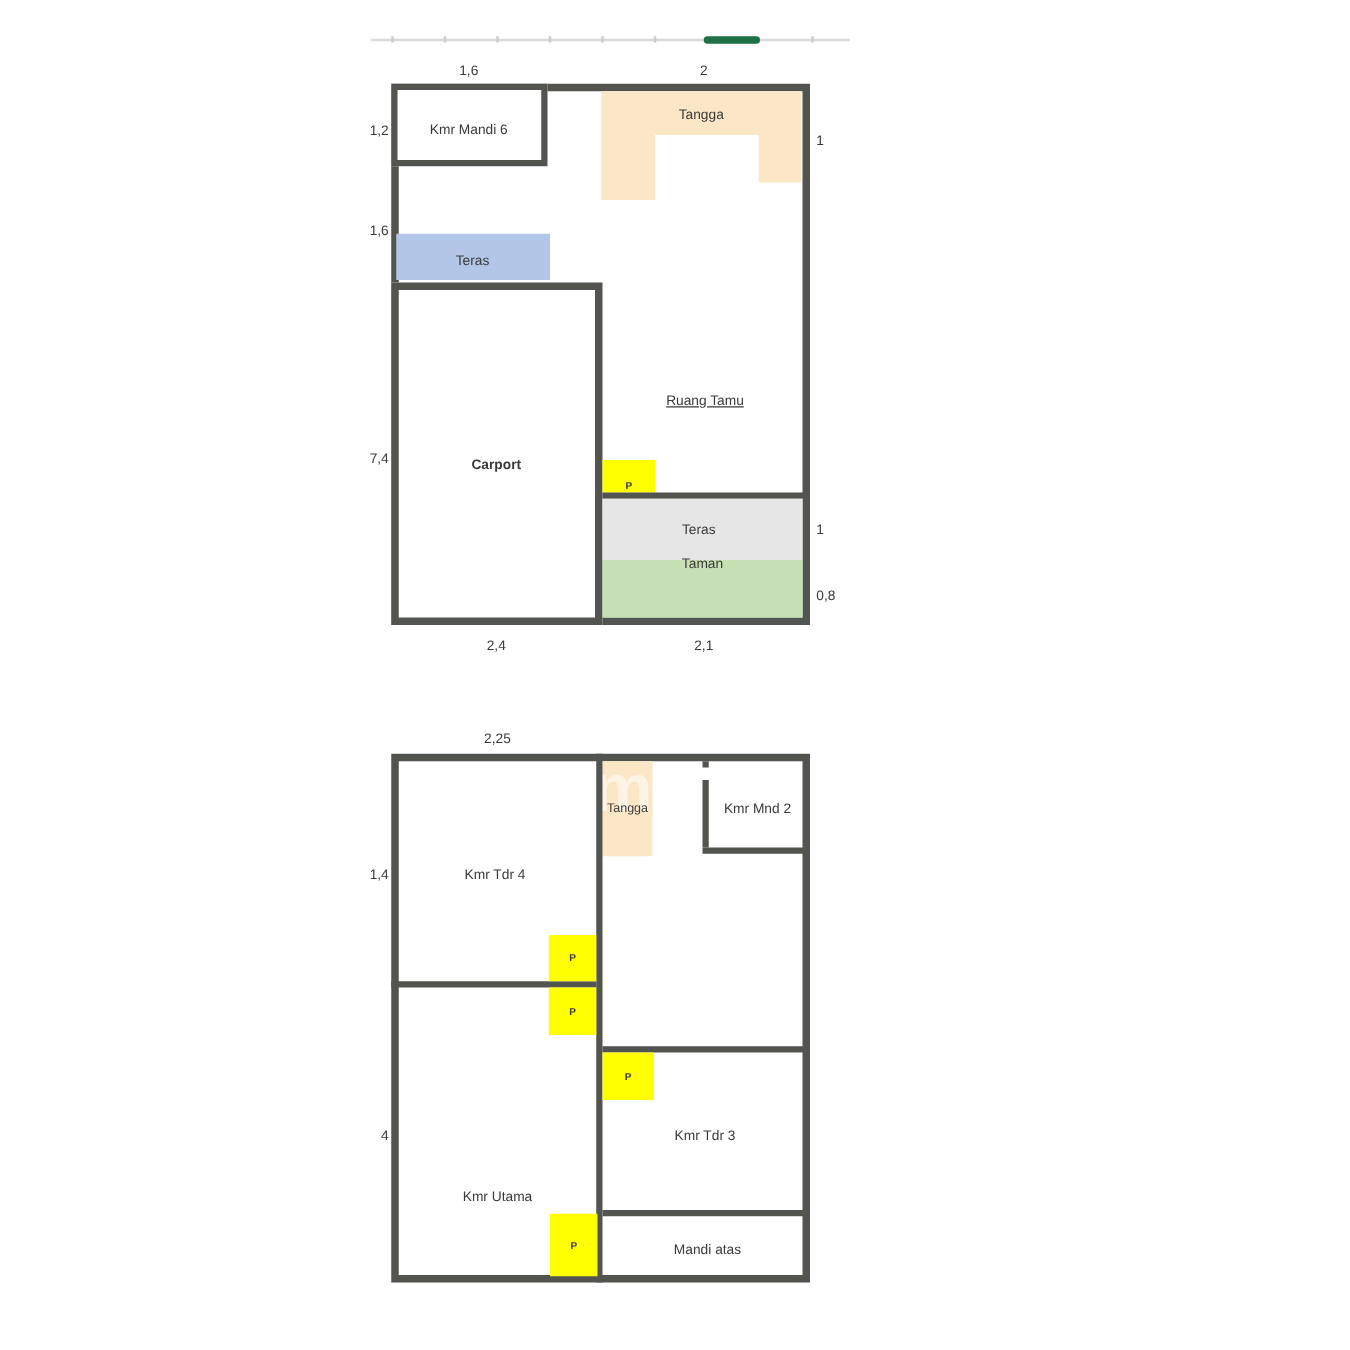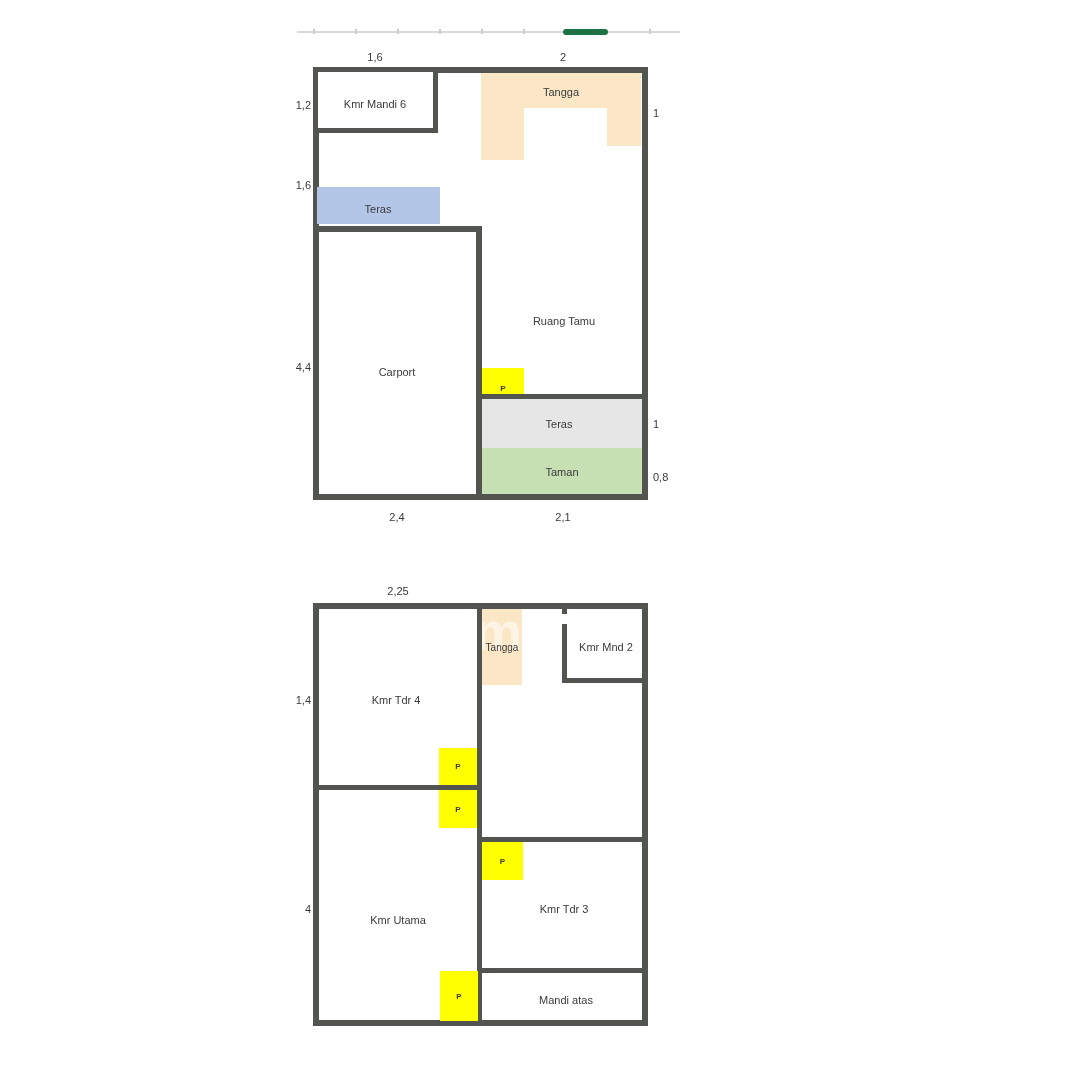--- a/index.html
+++ b/index.html
@@ -64,30 +64,30 @@
     <span>P</span>
   </div>
 
   <div class="wall" style="left:482px;top:394px;width:166px;height:5px;"></div>
   <div class="fill f-terrace" style="left:482px;top:399px;width:160px;height:49px;"></div>
   <div class="fill f-garden" style="left:482px;top:448px;width:160px;height:46px;"></div>
 
   <span class="lbl" style="left:375px;top:104px;">Kmr Mandi 6</span>
   <span class="lbl" style="left:561px;top:92px;">Tangga</span>
   <span class="lbl" style="left:378px;top:209px;">Teras</span>
-  <span class="lbl" style="left:397px;top:372px;">Carport</span>
-  <span class="lbl" style="left:564px;top:321px;">Ruang Tamu</span>
+  <span class="lbl" style="left:397px;top:372px;font-weight:bold;">Carport</span>
+  <span class="lbl" style="left:564px;top:321px;text-decoration:underline;">Ruang Tamu</span>
   <span class="lbl" style="left:559px;top:424px;">Teras</span>
-  <span class="lbl" style="left:562px;top:472px;">Taman</span>
+  <span class="lbl" style="left:562px;top:451px;">Taman</span>
 
   <span class="lbl" style="left:375px;top:57px;">1,6</span>
   <span class="lbl" style="left:563px;top:57px;">2</span>
   <span class="lbl leftalign" style="left:311px;top:105px;text-align:center;">1,2</span>
   <span class="lbl leftalign" style="left:311px;top:185px;">1,6</span>
-  <span class="lbl leftalign" style="left:311px;top:367px;">4,4</span>
+  <span class="lbl leftalign" style="left:311px;top:367px;">7,4</span>
   <span class="lbl rightalign" style="left:653px;top:113px;">1</span>
   <span class="lbl rightalign" style="left:653px;top:424px;">1</span>
   <span class="lbl rightalign" style="left:653px;top:477px;">0,8</span>
   <span class="lbl" style="left:397px;top:517px;">2,4</span>
   <span class="lbl" style="left:563px;top:517px;">2,1</span>
 
   <div class="box" style="left:313px;top:603px;width:335px;height:423px;"></div>
 
   <div class="fill f-stairs" style="left:482px;top:609px;width:40px;height:76px;"></div>
   <div class="watermark">m</div>
@@ -112,21 +112,21 @@
   <div class="door" style="left:482px;top:842px;width:41px;height:38px;">
     <span>P</span>
   </div>
   <div class="door" style="left:440px;top:971px;width:38px;height:50px;">
     <span>P</span>
   </div>
 
   <span class="lbl" style="left:396px;top:700px;">Kmr Tdr 4</span>
   <span class="lbl small" style="left:502px;top:647px;">Tangga</span>
   <span class="lbl" style="left:606px;top:647px;">Kmr Mnd 2</span>
-  <span class="lbl" style="left:398px;top:920px;">Kmr Utama</span>
+  <span class="lbl" style="left:398px;top:958px;">Kmr Utama</span>
   <span class="lbl" style="left:564px;top:909px;">Kmr Tdr 3</span>
   <span class="lbl" style="left:566px;top:1000px;">Mandi atas</span>
 
   <span class="lbl" style="left:398px;top:591px;">2,25</span>
   <span class="lbl leftalign" style="left:311px;top:700px;">1,4</span>
   <span class="lbl leftalign" style="left:311px;top:909px;">4</span>
 
 </div>
 
 </body></html>

